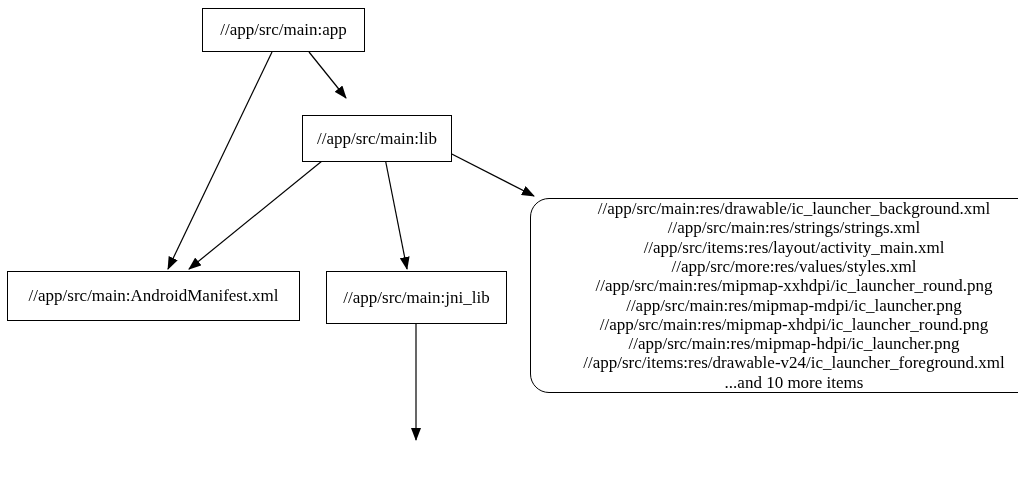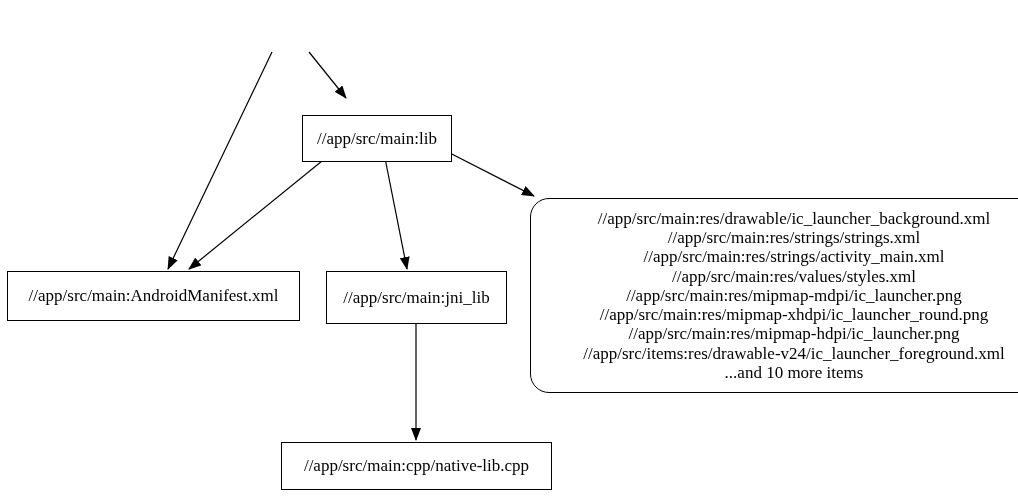--- a/index.html
+++ b/index.html
@@ -53,42 +53,43 @@
       </marker>
     </defs>
     <line x1="309" y1="52" x2="346" y2="98" stroke="#000000" stroke-width="1.2" marker-end="url(#arrow)"></line>
     <line x1="272" y1="52" x2="168" y2="269" stroke="#000000" stroke-width="1.2" marker-end="url(#arrow)"></line>
     <line x1="338" y1="148" x2="189" y2="269" stroke="#000000" stroke-width="1.2" marker-end="url(#arrow)"></line>
     <line x1="383" y1="148" x2="407" y2="269" stroke="#000000" stroke-width="1.2" marker-end="url(#arrow)"></line>
     <line x1="440" y1="148" x2="534" y2="196" stroke="#000000" stroke-width="1.2" marker-end="url(#arrow)"></line>
     <line x1="416" y1="318" x2="416" y2="440" stroke="#000000" stroke-width="1.2" marker-end="url(#arrow)"></line>
   </svg>
 
+  <div class="node" id="node-app">
+    <span>//app/src/main:app</span>
+  </div>
 
   <div class="node" id="node-lib">
     <span>//app/src/main:lib</span>
   </div>
 
   <div class="node" id="node-manifest">
     <span>//app/src/main:AndroidManifest.xml</span>
   </div>
 
   <div class="node" id="node-jni-lib">
     <span>//app/src/main:jni_lib</span>
   </div>
 
   <div class="node multiline" id="node-res">
     <div>//app/src/main:res/drawable/ic_launcher_background.xml</div>
     <div>//app/src/main:res/strings/strings.xml</div>
-    <div>//app/src/main:res/strings/activity_main.xml</div>
-    <div>//app/src/main:res/values/styles.xml</div>
+    <div>//app/src/items:res/layout/activity_main.xml</div>
+    <div>//app/src/more:res/values/styles.xml</div>
+    <div>//app/src/main:res/mipmap-xxhdpi/ic_launcher_round.png</div>
     <div>//app/src/main:res/mipmap-mdpi/ic_launcher.png</div>
     <div>//app/src/main:res/mipmap-xhdpi/ic_launcher_round.png</div>
     <div>//app/src/main:res/mipmap-hdpi/ic_launcher.png</div>
     <div>//app/src/items:res/drawable-v24/ic_launcher_foreground.xml</div>
     <div>...and 10 more items</div>
   </div>
 
-  <div class="node" id="node-cpp">
-    <span>//app/src/main:cpp/native-lib.cpp</span>
-  </div>
 
 </div>
 
 </body></html>

